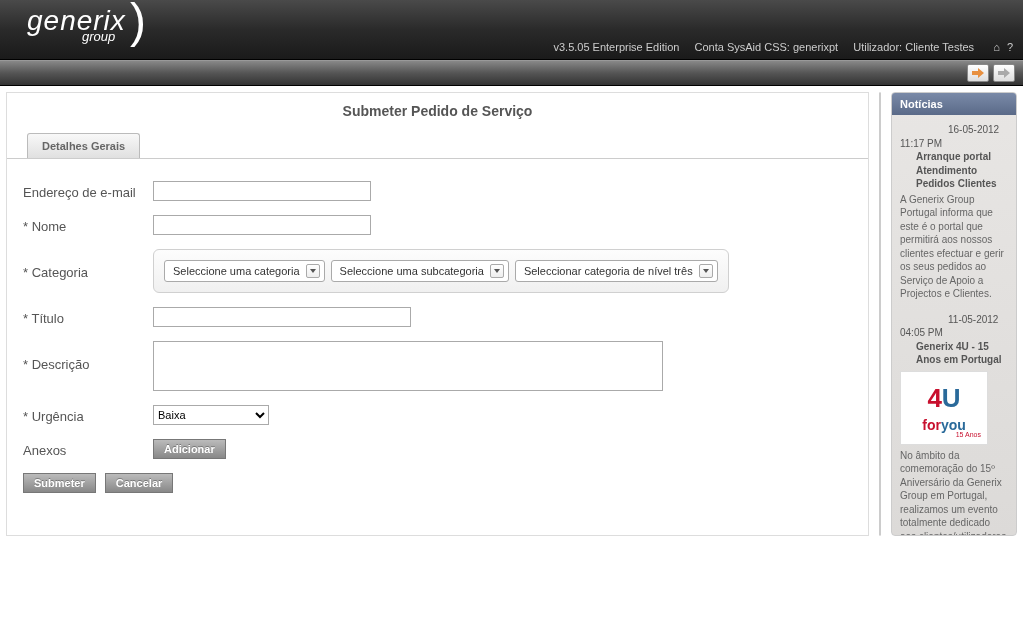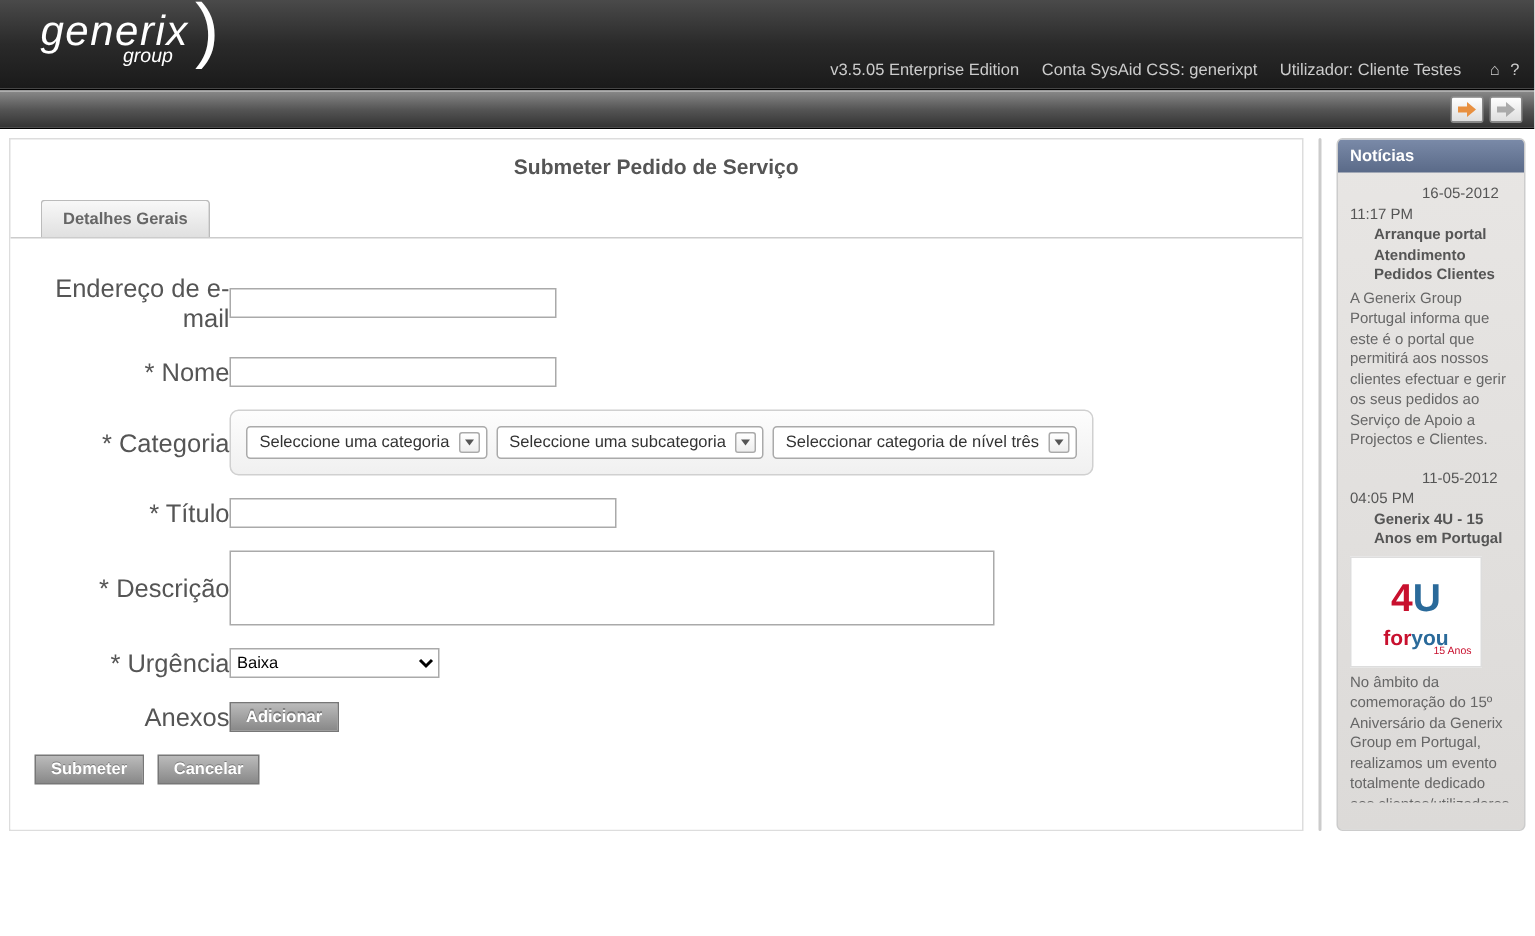--- a/index.html
+++ b/index.html
@@ -26,28 +26,28 @@
 .main-panel { flex: 1; background: #fff; border: 1px solid #ddd; }
 .page-title { text-align: center; font-size: 14px; font-weight: bold; color: #555; padding: 10px 0 14px; }
 
 
 .tab { display: inline-block; background: linear-gradient(to bottom, #f8f8f8, #e0e0e0); border: 1px solid #bbb; border-bottom: none; padding: 6px 14px; margin-left: 20px; font-size: 11px; font-weight: bold; color: #666; border-radius: 3px 3px 0 0; }
 .tab-content { border-top: 1px solid #ccc; padding: 22px 16px 30px; background: #fff; }
 
 
 .form-row { display: flex; align-items: center; margin-bottom: 14px; }
 .form-row.top { align-items: flex-start; }
-.form-label { width: 130px; color: #555; font-size: 17px; padding-top: 2px; text-align: right; }
+.form-label { width: 130px; color: #555; font-size: 13px; padding-top: 2px; }
 .text-input { width: 218px; height: 20px; border: 1px solid #aaa; padding: 2px 4px; font-size: 11px; }
 .category-box { background: linear-gradient(to bottom, #fdfdfd, #f0f0f0); border: 1px solid #d0d0d0; border-radius: 6px; padding: 10px; display: inline-flex; gap: 6px; }
 .select-like { display: inline-flex; align-items: center; background: #fff; border: 1px solid #aaa; border-radius: 3px; height: 22px; padding: 0 4px 0 8px; font-size: 11px; color: #333; cursor: pointer; }
 .select-like .caret { width: 14px; height: 14px; margin-left: 6px; border: 1px solid #aaa; border-radius: 2px; display: inline-flex; align-items: center; justify-content: center; background: linear-gradient(to bottom, #fff, #eee); }
 .select-like .caret::after { content: ""; border-left: 3px solid transparent; border-right: 3px solid transparent; border-top: 4px solid #555; }
 .textarea { width: 510px; height: 50px; border: 1px solid #aaa; padding: 4px; font-size: 11px; resize: none; }
-select.native { width: 140px; height: 20px; border: 1px solid #aaa; font-size: 11px; background: #fff; }
+select.native { width: 116px; height: 20px; border: 1px solid #aaa; font-size: 11px; background: #fff; }
 
 
 .btn { display: inline-block; background: linear-gradient(to bottom, #bbb, #888); border: 1px solid #777; border-radius: 0; padding: 3px 10px; color: #fff; font-size: 11px; font-weight: bold; text-shadow: 0 -1px 0 rgba(0,0,0,.3); cursor: pointer; }
 .btn-row { margin-top: 10px; }
 .btn-row .btn { margin-right: 6px; }
 
 
 .sidebar { width: 138px; display: flex; flex-direction: row; gap: 10px; }
 .widget { background: linear-gradient(to bottom, #e8e6e4, #dcdad8); border: 1px solid #ccc; border-radius: 4px; overflow: hidden; }
 .contact-img { height: 42px; background: linear-gradient(to right, #f0e8e0 0%, #5a4560 40%, #3a2540 100%); position: relative; }

